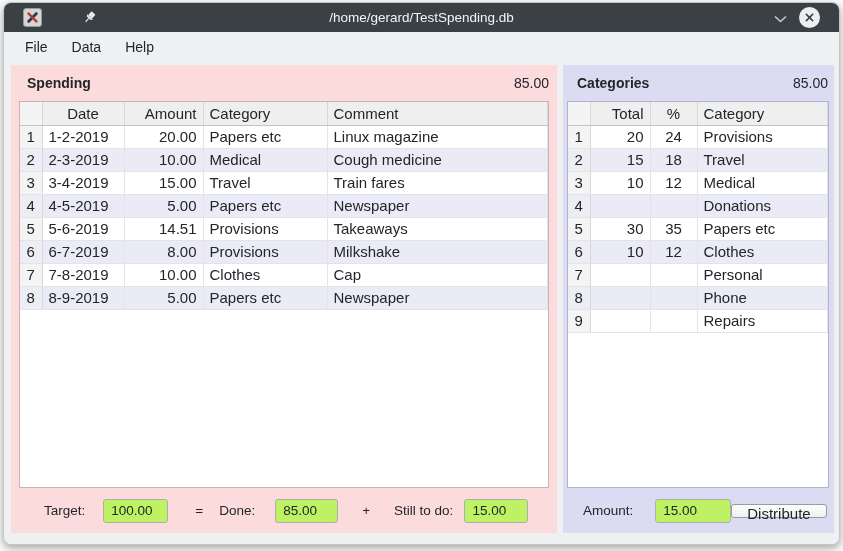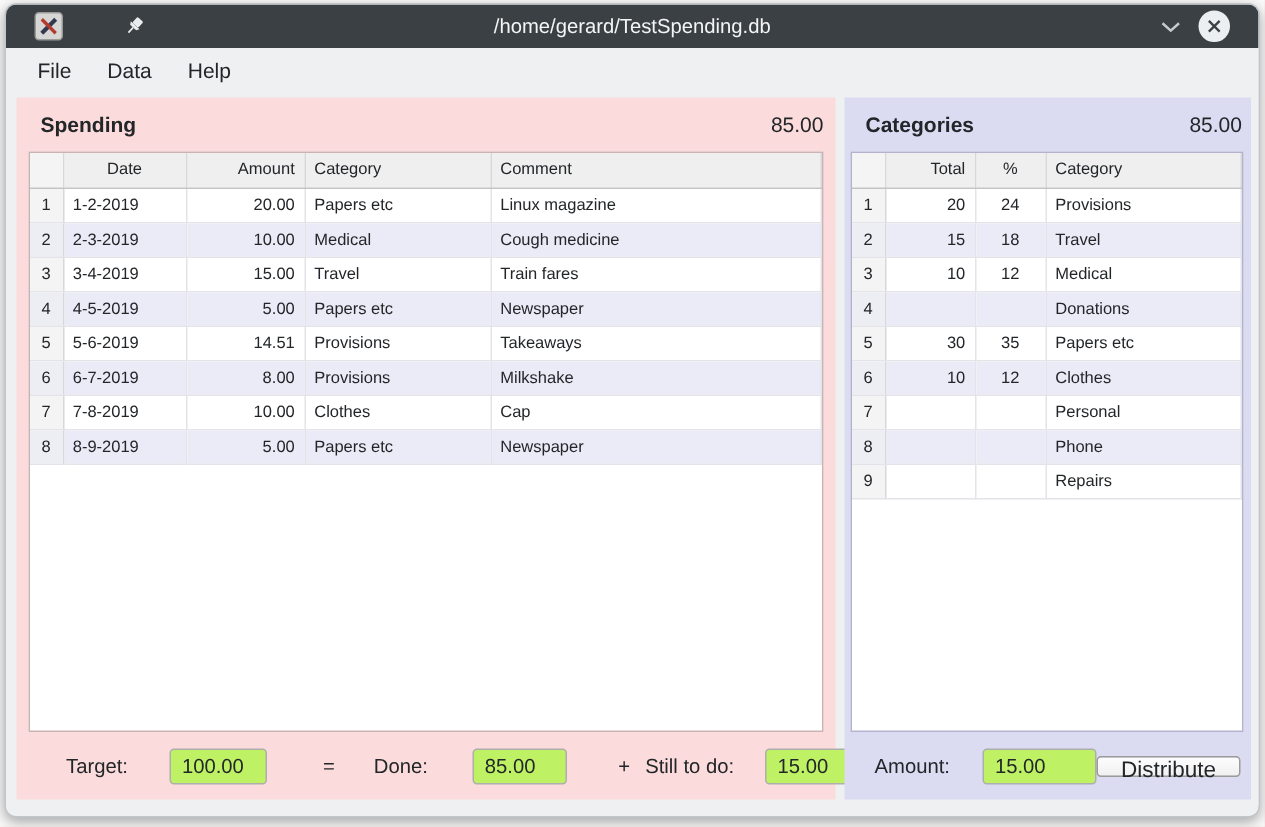--- a/index.html
+++ b/index.html
@@ -37,46 +37,46 @@
     padding:0 8px 0 16px;font-size:14px;color:#232629;}
   .panel.lav .panel-header{padding:0 6px 0 14px;}
   .panel-title{font-weight:bold;}
   .panel-total{margin-left:auto;}
 
   .table-wrap{position:absolute;top:36px;bottom:45px;background:#ffffff;overflow:hidden;}
   .panel.pink .table-wrap{left:8px;right:8px;border:1px solid #ccb3b3;}
   .panel.lav .table-wrap{left:4px;right:5px;border:1px solid #b3b3d0;}
 
   table{width:100%;border-collapse:collapse;table-layout:fixed;
-    font-size:11px;color:#232629;}
+    font-size:15px;color:#232629;}
   th,td{height:23px;padding:0 6px;overflow:hidden;white-space:nowrap;
     border-right:1px solid #e3e3e9;border-bottom:1px solid #e3e3e9;font-weight:normal;}
   thead th{background:#efeff0;border-bottom:1px solid #c3c3c6;border-right:1px solid #d8d8db;}
   th.rownum{background:#f4f4f5;text-align:center;padding:0 2px;border-right:1px solid #d8d8db;}
   tr.alt td{background:#ebebf7;}
   tr.alt th.rownum{background:#ededf4;}
   td{background:#fff;}
   .ta-c{text-align:center;} .ta-r{text-align:right;} .ta-l{text-align:left;}
 
   col.c-rn{width:22px;} col.c-date{width:82px;} col.c-amount{width:79px;}
   col.c-cat{width:124px;} col.c-total{width:60px;} col.c-pct{width:47px;}
 
   
   .panel-footer{position:absolute;left:0;right:0;bottom:0;height:45px;
     display:flex;align-items:center;font-size:13.5px;color:#232629;}
-  .panel.pink .panel-footer{padding-left:33px;gap:10px;}
+  .panel.pink .panel-footer{padding-left:33px;}
   .panel.lav .panel-footer{padding:0 24px 0 20px;}
   .lbl{flex:0 0 auto;}
   input.num-input{height:24px;border:1px solid #aeaeae;border-radius:3px;
     background:#bef264;font-family:"Liberation Sans",sans-serif;font-size:13.5px;
     color:#232629;padding:0 7px;}
   .w65{width:65px;margin-left:18px;} .w63{width:63px;margin-left:20px;}
   .w64{width:64px;margin-left:11px;} .w76{width:76px;margin-left:22px;}
   .gap-eq{margin-left:27px;} .gap-done{margin-left:16px;}
-  .gap-plus{margin-left:24px;} .gap-still{margin-left:0;}
+  .gap-plus{margin-left:24px;} .gap-still{margin-left:24px;}
   .btn{margin-left:auto;height:14px;padding:0 15px;font-size:15px;color:#232629;
     background:linear-gradient(#fdfdfd,#f0f0f0);border:1px solid #9b9b9b;
     border-radius:3px;font-family:"Liberation Sans",sans-serif;}
 </style>
 </head>
 <body>
 
 <div class="window">
 
   <div class="titlebar">

